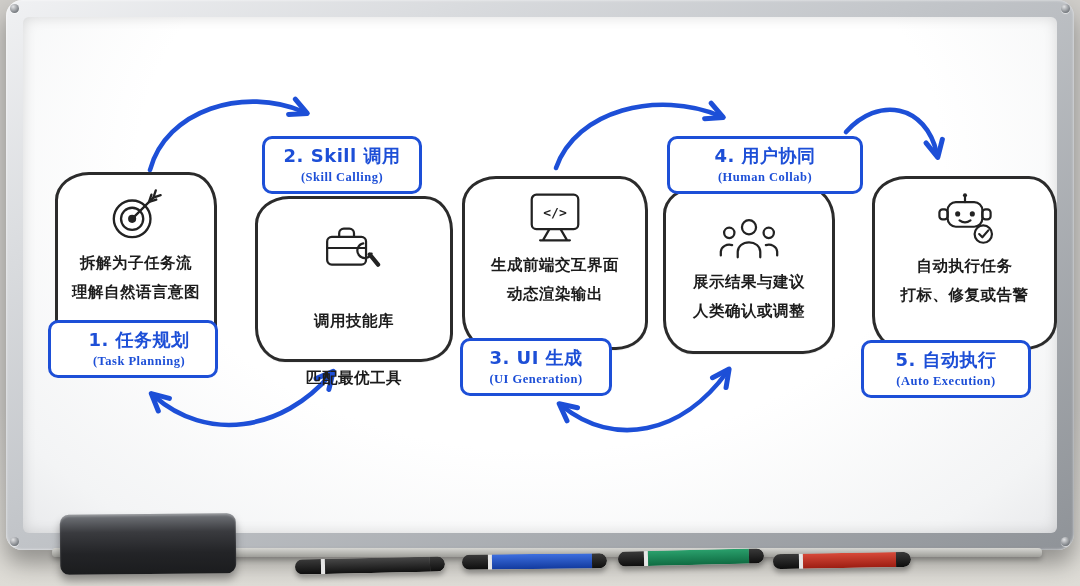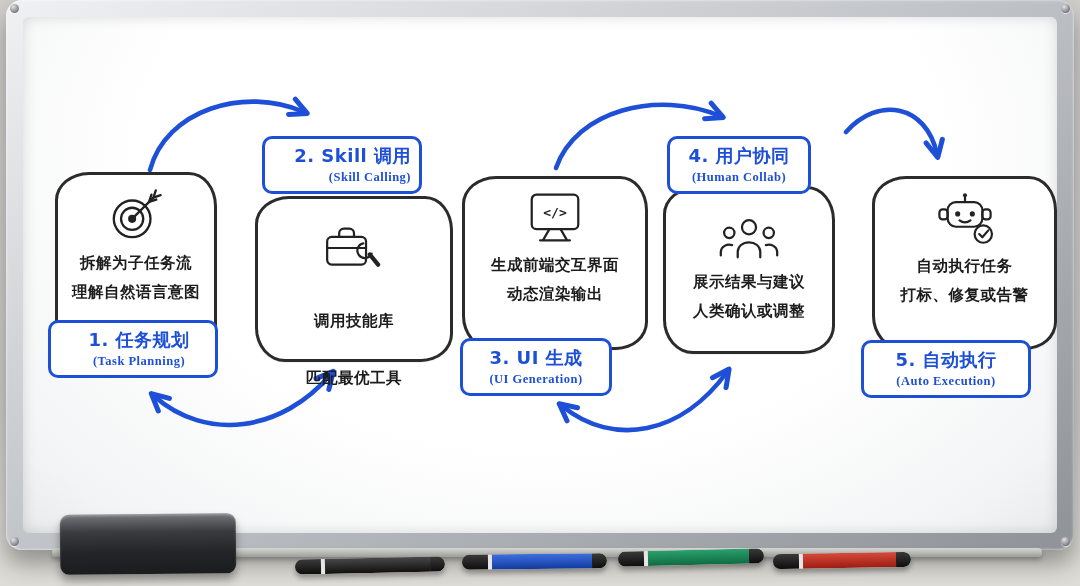--- a/index.html
+++ b/index.html
@@ -134,21 +134,21 @@
             <path d="M17 15 v-4 a5 5 0 0 1 5 -5 h6 a5 5 0 0 1 5 5 v4"></path>
             <path d="M4 27 h42"></path>
             <path d="M43 22 a8 8 0 1 0 9 11"></path>
             <path d="M50 34 l9 11" stroke-width="4.6"></path>
           </g>
         </svg>
       </span>
       <div class="line">调用技能库</div>
       <div class="line">匹配最优工具</div>
     </div>
-    <div class="step-label" style="left:262px;top:136px;width:160px;text-align:right;">
+    <div class="step-label" style="left:262px;top:136px;width:160px;">
       <div class="t">2. Skill 调用</div>
       <div class="e">(Skill Calling)</div>
     </div>
 
     <div class="step" style="left:462px;top:176px;width:186px;height:174px;padding-top:12px;">
       <span class="icon">
         <svg viewBox="0 0 64 58" width="60" height="54">
           <g class="ic">
             <rect x="7" y="4" width="50" height="37" rx="5"></rect>
             <path d="M26 41 l-7 12 M38 41 l7 12 M16 53 h32"></path>
@@ -173,21 +173,21 @@
             <circle cx="12" cy="19" r="5.5"></circle>
             <path d="M3 43 v-4 a9 8 0 0 1 12 -7"></path>
             <circle cx="54" cy="19" r="5.5"></circle>
             <path d="M63 43 v-4 a9 8 0 0 0 -12 -7"></path>
           </g>
         </svg>
       </span>
       <div class="line">展示结果与建议</div>
       <div class="line">人类确认或调整</div>
     </div>
-    <div class="step-label" style="left:667px;top:136px;width:144px;">
+    <div class="step-label" style="left:667px;top:136px;width:196px;">
       <div class="t">4. 用户协同</div>
       <div class="e">(Human Collab)</div>
     </div>
 
     <div class="step" style="left:872px;top:176px;width:185px;height:174px;padding-top:12px;">
       <span class="icon">
         <svg viewBox="0 0 70 60" width="64" height="55">
           <g class="ic">
             <line x1="35" y1="12" x2="35" y2="6"></line>
             <circle cx="35" cy="4.5" r="2.2" fill="#222" stroke="none"></circle>

